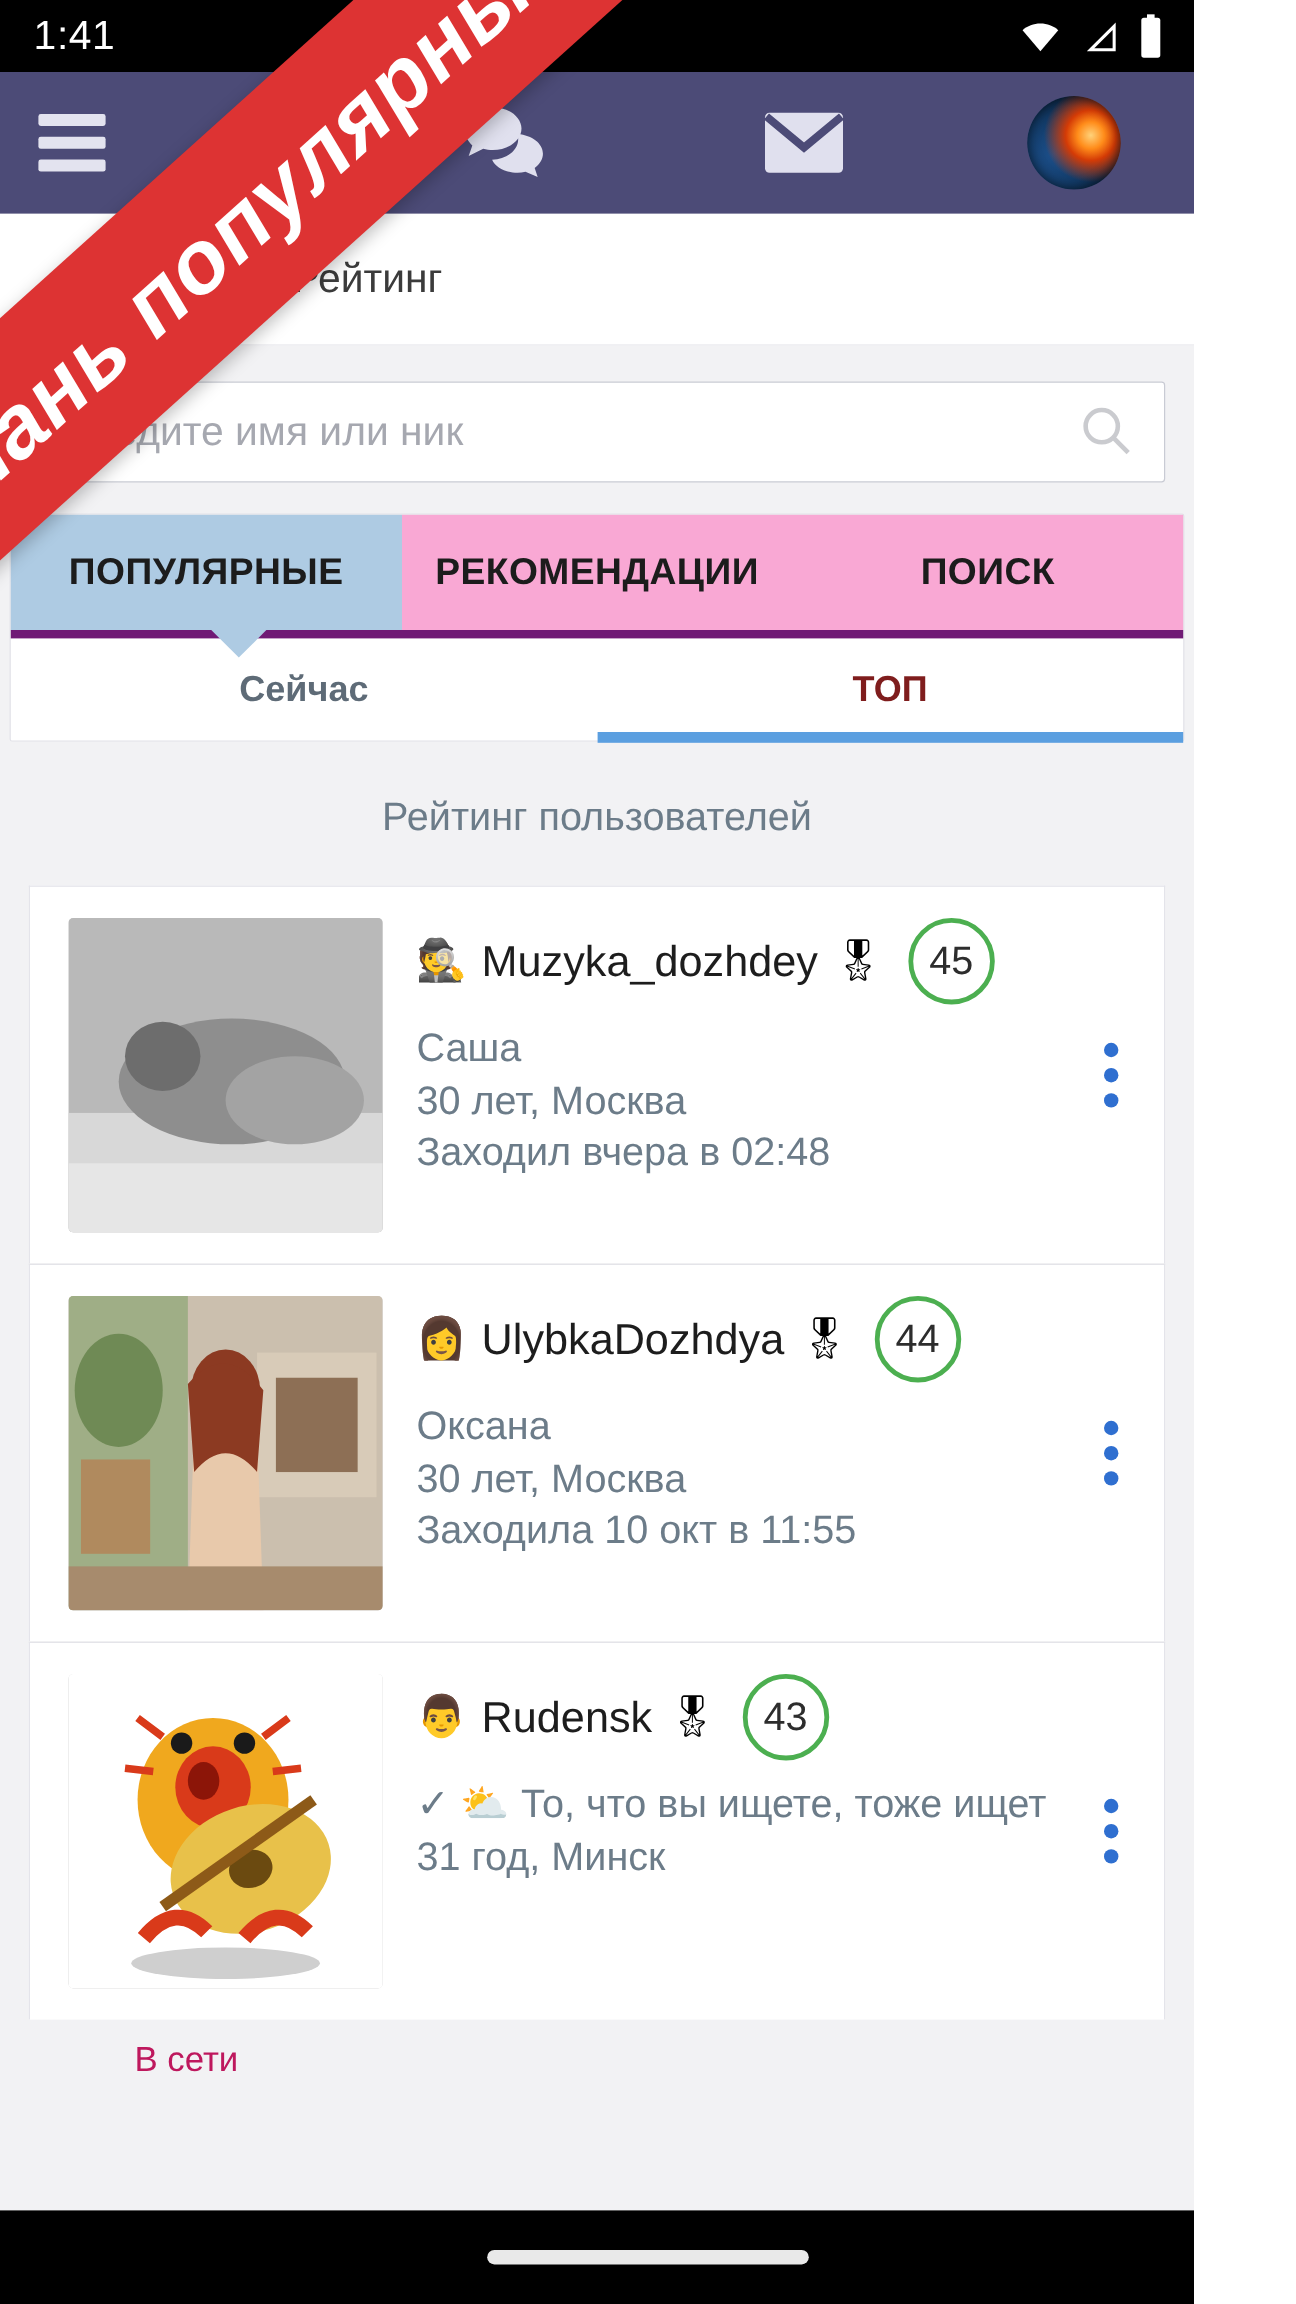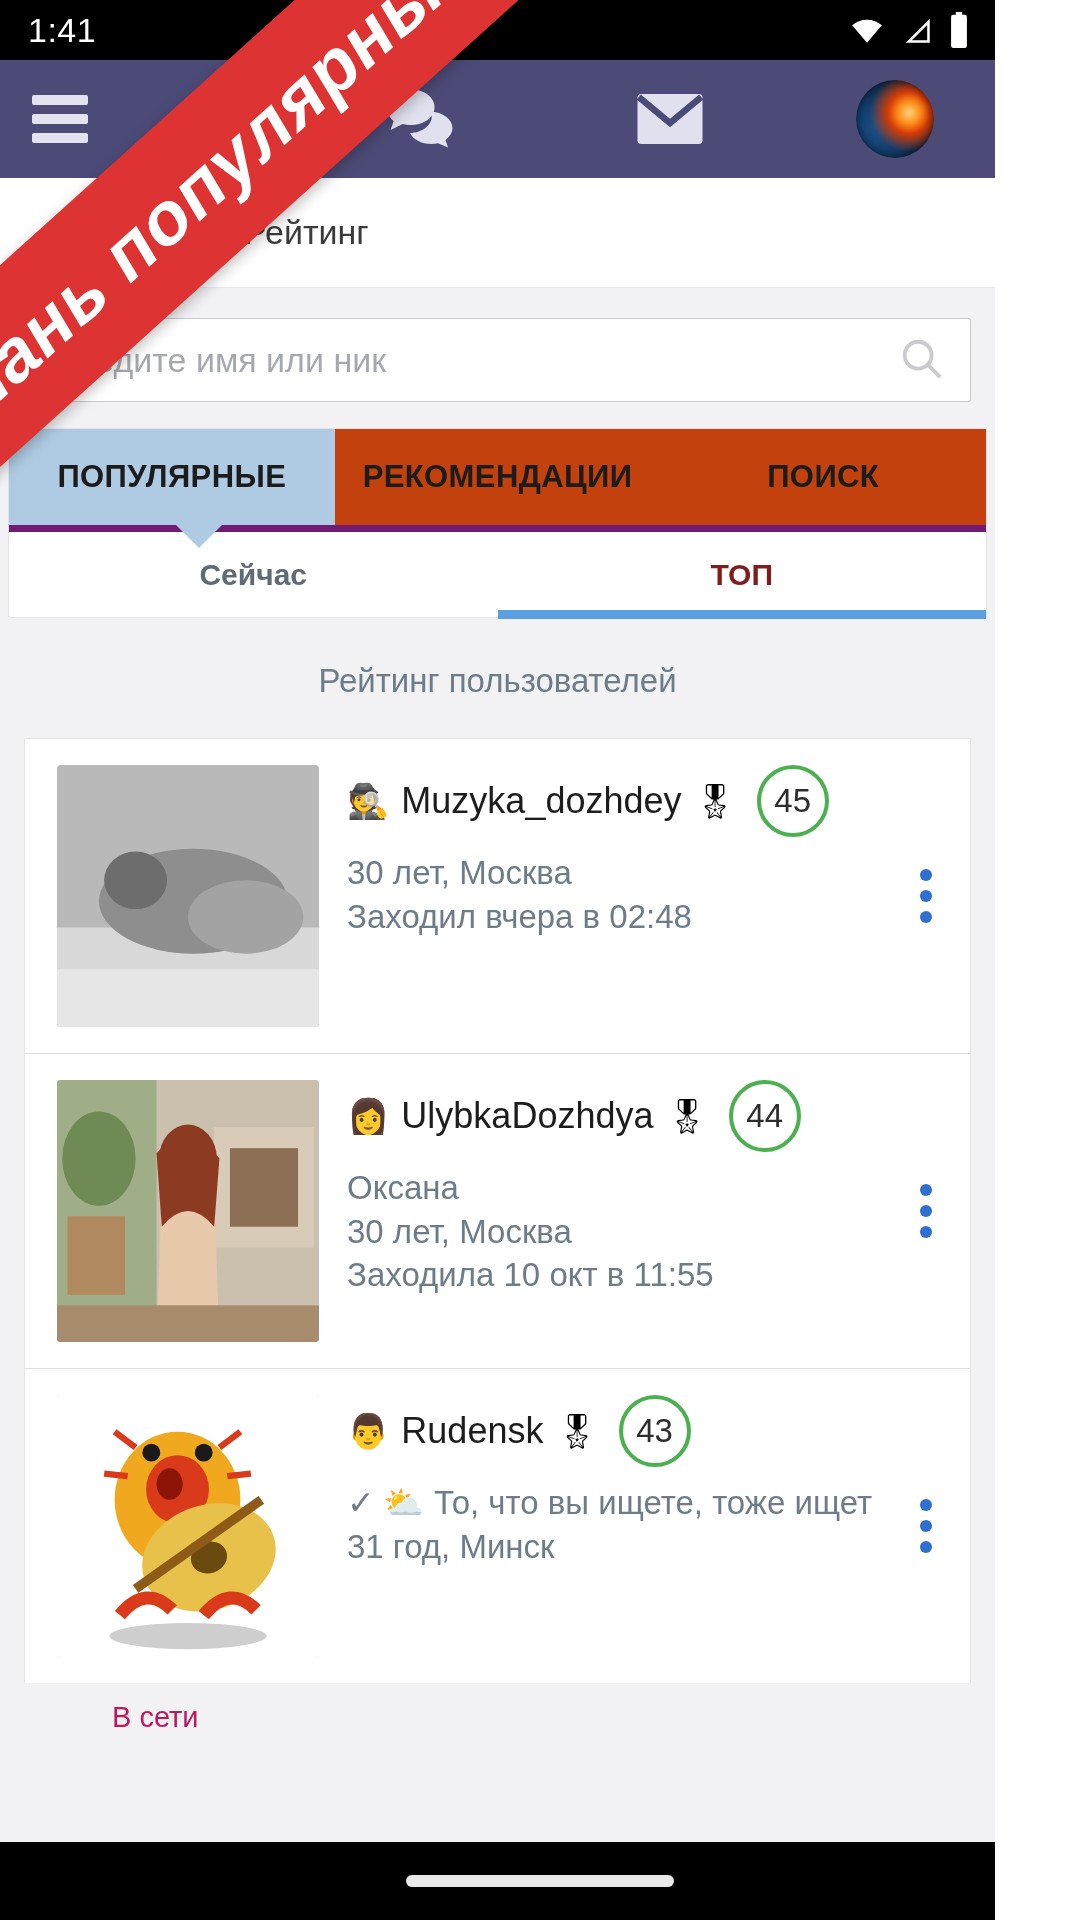--- a/index.html
+++ b/index.html
@@ -146,21 +146,21 @@
   .tab-primary {
     flex: 1;
     display: flex;
     align-items: center;
     justify-content: center;
     font-size: 31px;
     font-weight: bold;
     color: #1c1c1c;
     letter-spacing: .4px;
     cursor: pointer;
-    background: #c2410c;
+    background: #f9a8d4;
   }
   .tab-primary.active { background: #aecbe3; }
   .tab-pointer {
     position: absolute;
     left: 166px;
     bottom: -23px;
     width: 0; height: 0;
     border-left: 24px solid transparent;
     border-right: 24px solid transparent;
     border-top: 24px solid #aecbe3;
@@ -443,20 +443,21 @@
           <rect x="0" y="78" width="100" height="22" fill="#e6e6e6"></rect>
         </svg>
       </div>
       <div class="card-body">
         <div class="name-row">
           <span class="user-emoji">🕵</span>
           <span class="nickname">Muzyka_dozhdey</span>
           <span class="medal">🎖</span>
           <span class="score">45</span>
         </div>
+        <div class="meta">Саша</div>
         <div class="meta">30 лет, Москва</div>
         <div class="meta">Заходил вчера в 02:48</div>
       </div>
       <div class="kebab">
           <i></i>
           <i></i>
           <i></i>
         </div>
     </div>
 

